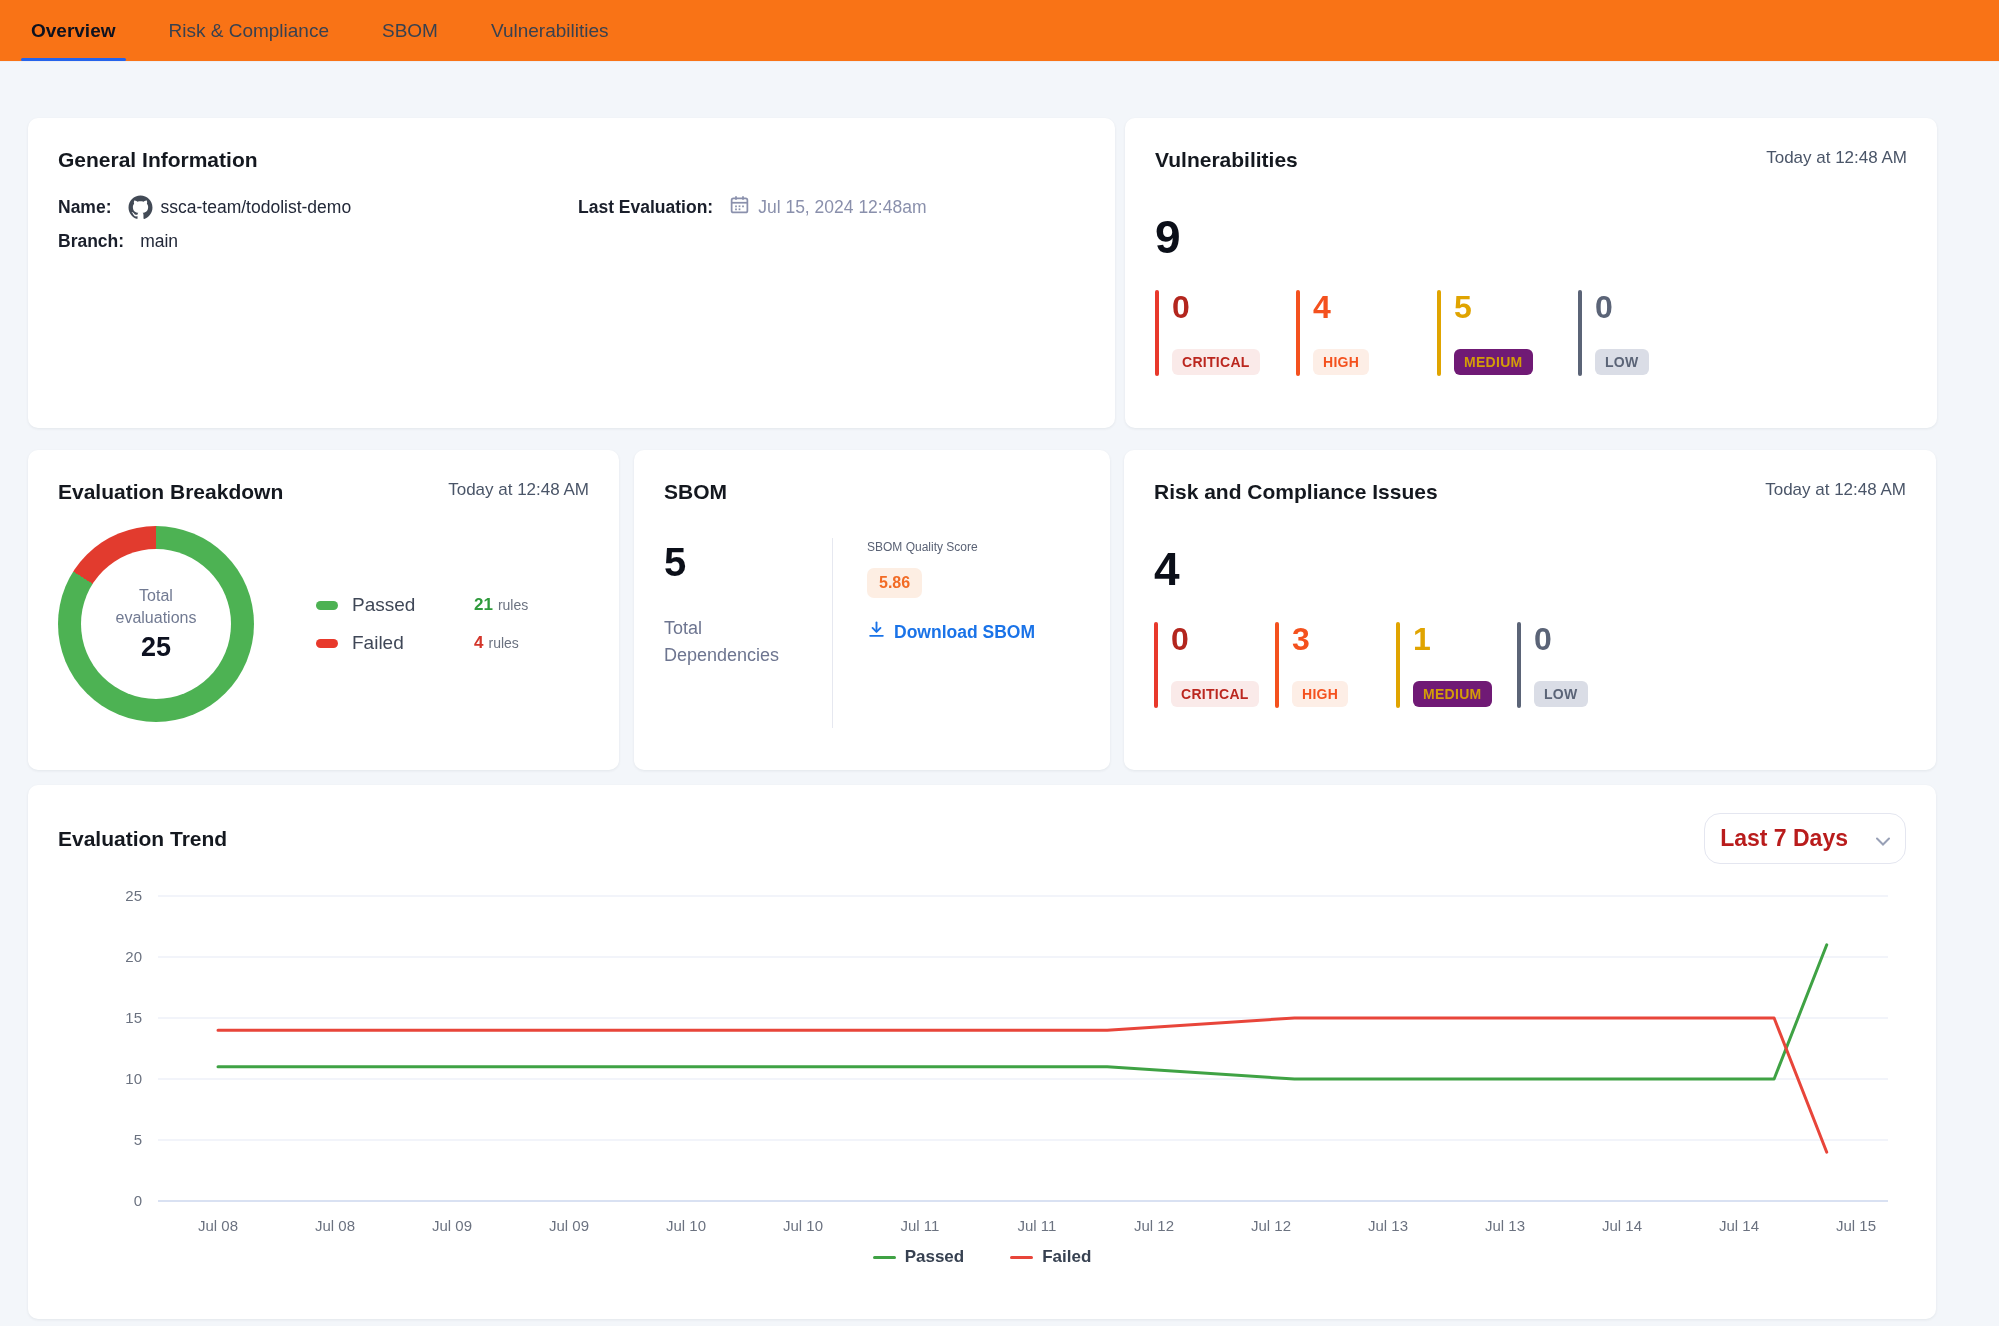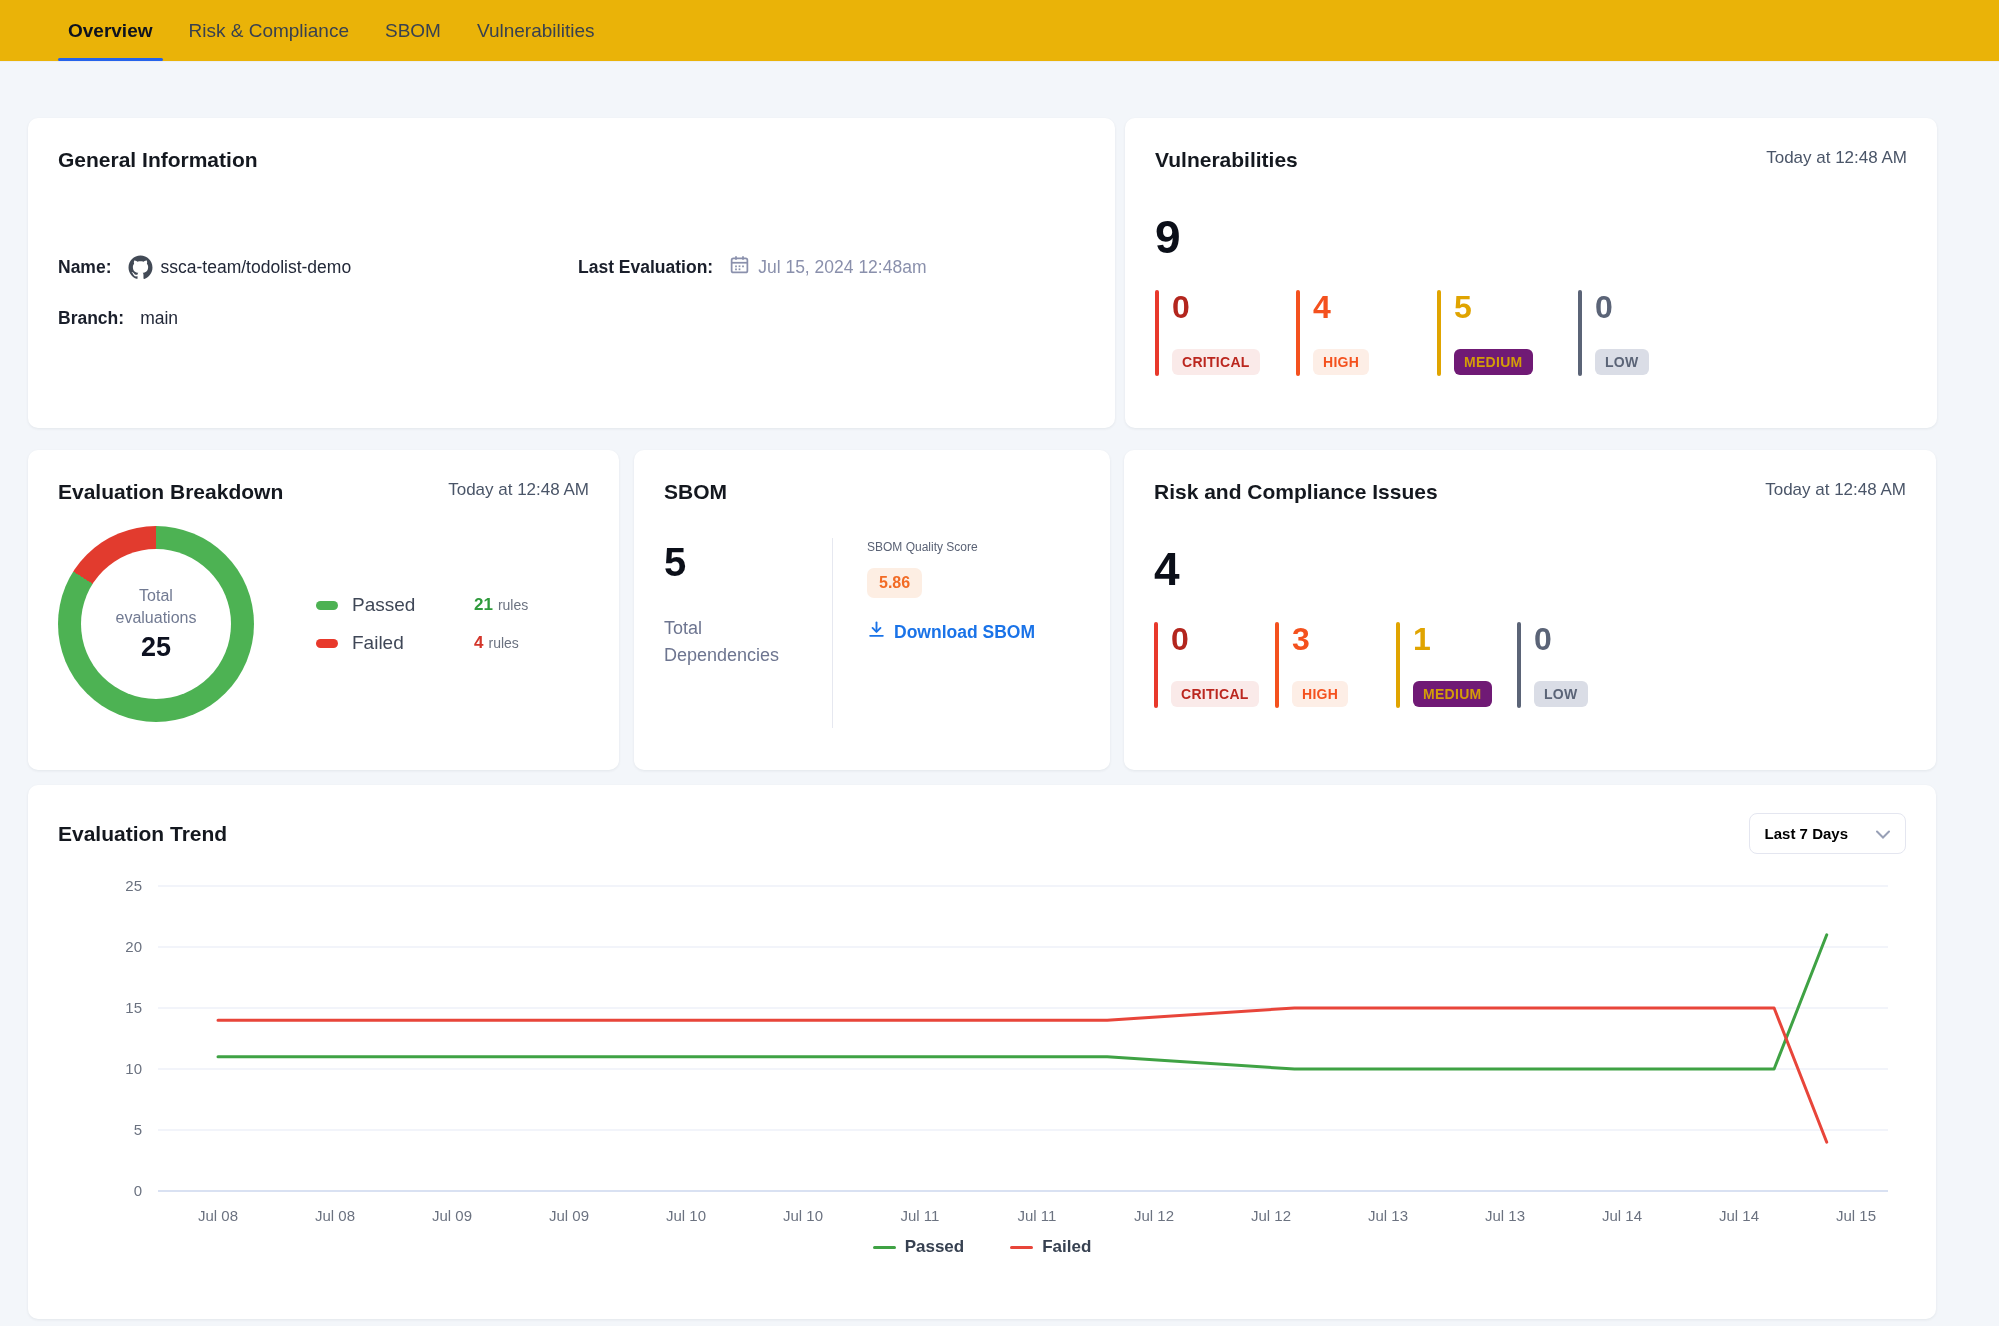--- a/index.html
+++ b/index.html
@@ -4,40 +4,40 @@
 <style>
   * { box-sizing: border-box; }
   html,body { margin:0; padding:0; }
   body {
     width:1999px; height:1326px; overflow:hidden;
     background:#f3f6fa;
     font-family:"Liberation Sans","DejaVu Sans",sans-serif;
     color:#101828;
   }
   
-  .tabbar{display:flex;gap:36px;align-items:center;height:62px;background:#eab308;
-    border-bottom:1px solid #eceef3;padding-left:68px;}
+  .tabbar{display:flex;gap:53px;align-items:center;height:62px;background:#f97316;
+    border-bottom:1px solid #eceef3;padding-left:31px;}
   .tab{position:relative;height:100%;display:flex;align-items:center;
     font-size:19px;color:#39414f;cursor:pointer;white-space:nowrap;}
   .tab.active{font-weight:700;color:#0d1220;}
   .tab.active::after{content:"";position:absolute;left:-10px;right:-10px;bottom:0;height:3px;
     background:#2563eb;border-radius:3px;}
   
   .content{padding:56px 0 0 28px;}
   .row{display:flex;}
   .row1{margin-bottom:22px;}
   .row2{margin-bottom:15px;}
   .card{background:#fff;border-radius:10px;box-shadow:0 1px 3px rgba(16,24,40,.07);
     padding:30px;position:relative;}
   .card-head{display:flex;justify-content:space-between;align-items:flex-start;}
   .card-title{font-size:21px;font-weight:700;color:#14181f;}
   .timestamp{font-size:17px;color:#4a5568;}
   
   .gi{width:1087px;height:310px;margin-right:10px;}
-  .gi-fields{display:grid;grid-template-columns:520px 1fr;row-gap:28px;margin-top:82px;}
+  .gi-fields{display:grid;grid-template-columns:520px 1fr;row-gap:11px;margin-top:22px;}
   .field{display:flex;align-items:center;font-size:17.5px;}
   .field-label{font-weight:700;color:#1a1f2b;margin-right:16px;}
   .field-value{color:#222838;display:flex;align-items:center;gap:8px;justify-content:center;}
   .muted-value{color:#8a90ac;display:flex;align-items:center;gap:8px;}
   .gh-icon svg{display:block;}
   
   .big-num{font-size:46px;font-weight:700;color:#0b0f19;line-height:1;}
   .sev-row{display:flex;margin-top:30px;}
   .sev{display:flex;align-items:stretch;height:86px;}
   .vuln-sevs .sev{width:141px;}
@@ -82,22 +82,22 @@
   .sbom-right{padding:6px 0 0 34px;}
   .sbom-score-label{font-size:12px;color:#5a6275;}
   .score-badge{display:inline-block;margin-top:14px;font-size:16px;font-weight:700;color:#f26b25;
     background:#fdeee3;padding:6px 12px;border-radius:7px;}
   .download-link{display:flex;align-items:center;gap:8px;margin-top:22px;color:#1a73e8;
     font-size:17.5px;font-weight:600;cursor:pointer;}
   
   .risk{width:812px;height:320px;}
   
   .trend{width:1908px;height:534px;padding:28px 30px;}
-  .dropdown{display:flex;align-items:center;gap:28px;border:1px solid #e4e6f0;border-radius:8px;
-    padding:11px 15px;font-size:15px;font-weight:600;color:#000000;background:#fff;cursor:pointer;}
+  .dropdown{display:flex;align-items:center;gap:28px;border:1px solid #e4e6f0;border-radius:16px;
+    padding:11px 15px;font-size:23px;font-weight:600;color:#b91c1c;background:#fff;cursor:pointer;}
   #trend-svg{display:block;width:1848px;height:365px;margin-top:14px;}
   #trend-svg text{font-family:"Liberation Sans","DejaVu Sans",sans-serif;}
   .chart-legend{display:flex;justify-content:center;gap:46px;margin-top:4px;}
   .legend-item{display:flex;align-items:center;gap:9px;font-size:17px;font-weight:700;color:#374151;}
   .legend-swatch{width:23px;height:3px;border-radius:2px;}
 </style>
 </head>
 <body>
 
 <div class="tabbar">

